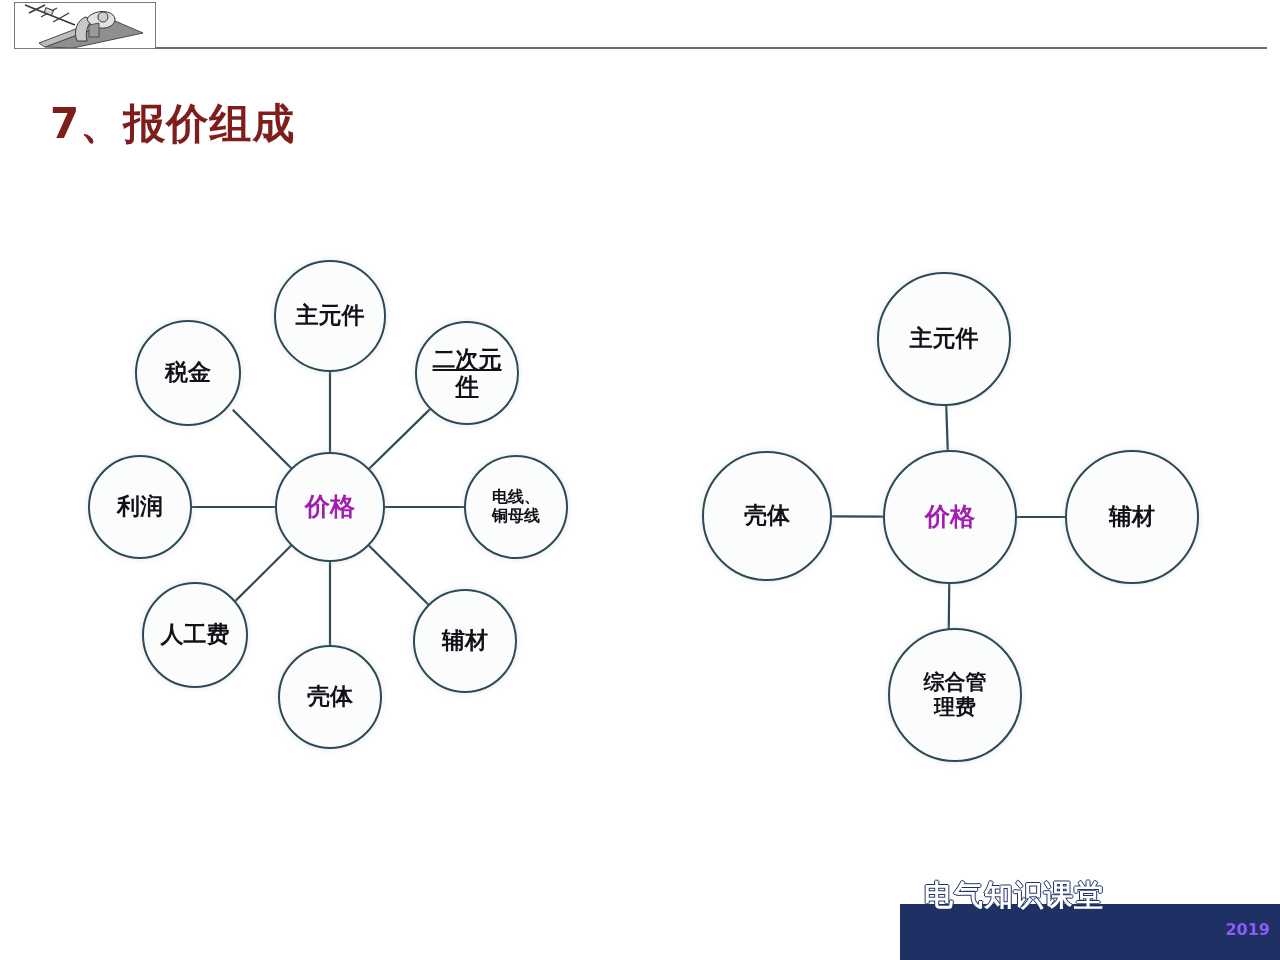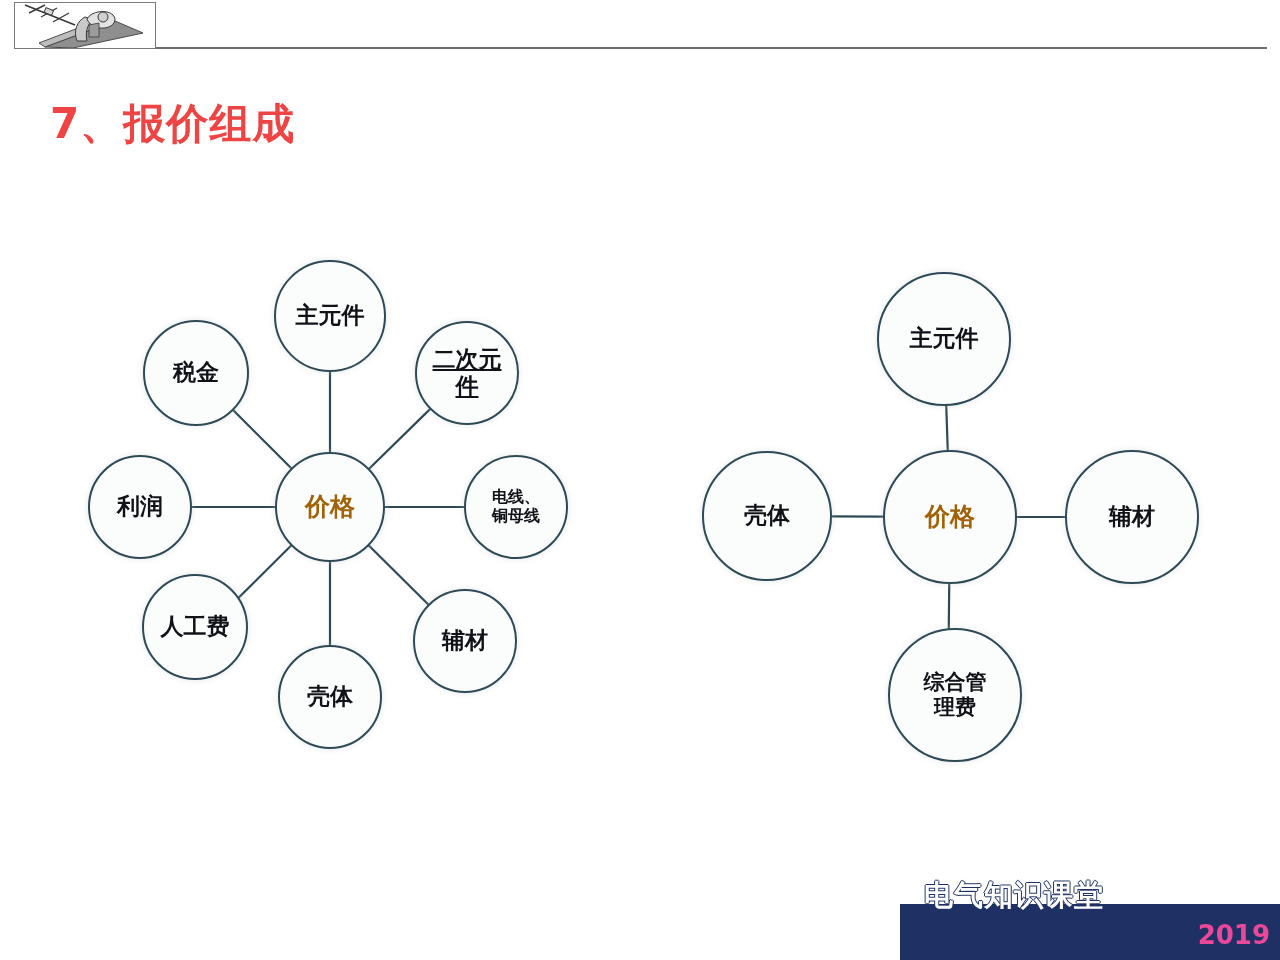--- a/index.html
+++ b/index.html
@@ -42,21 +42,21 @@
     overflow: hidden;
   }
   #header-logo svg { display: block; }
 
   #page-title {
     position: absolute;
     left: 50px;
     top: 96px;
     font-size: 42px;
     font-weight: 700;
-    color: #ef4444;
+    color: #7f1d1d;
     letter-spacing: 1px;
     white-space: nowrap;
     font-family: "DejaVu Sans", "Liberation Sans", sans-serif;
   }
 
   
   .diagram {
     position: absolute;
   }
   .diagram svg {
@@ -83,21 +83,21 @@
     font-family: "DejaVu Sans", "Liberation Sans", sans-serif;
     line-height: 1.18;
     box-shadow: 0 0 6px rgba(190,200,205,0.45);
   }
   .node .node-label {
     display: block;
     padding: 0 6px;
     white-space: pre-line;
   }
   .node.center {
-    color: #a16207;
+    color: #a21caf;
     border-color: #2e4a56;
   }
 
   
   #watermark {
     position: absolute;
     left: 900px;
     top: 872px;
     width: 380px;
     height: 88px;
@@ -122,23 +122,23 @@
     text-shadow:
        1px 0 0 #1f3164, -1px 0 0 #1f3164,
        0 1px 0 #1f3164, 0 -1px 0 #1f3164;
     white-space: nowrap;
     font-family: "DejaVu Sans", "Liberation Sans", sans-serif;
   }
   #watermark-year {
     position: absolute;
     right: 10px;
     top: 48px;
-    font-size: 26px;
-    font-weight: 700;
-    color: #ec4899;
+    font-size: 16px;
+    font-weight: 700;
+    color: #8b5cf6;
     font-family: "DejaVu Sans", "Liberation Sans", sans-serif;
   }
 </style>
 </head>
 <body>
 
 <div id="slide-header">
 
   <div id="header-logo">
     <svg width="140" height="45" viewBox="0 0 140 45" aria-hidden="true">
@@ -186,27 +186,27 @@
       <div class="node" style="left: 404px; top: 225px; width: 104px; height: 104px; font-size: 16px;">
         <span class="node-label">电线、
 铜母线</span>
       </div>
       <div class="node" style="left: 353px; top: 359px; width: 104px; height: 104px; font-size: 23px;">
         <span class="node-label">辅材</span>
       </div>
       <div class="node" style="left: 218px; top: 415px; width: 104px; height: 104px; font-size: 23px;">
         <span class="node-label">壳体</span>
       </div>
-      <div class="node" style="left: 82px; top: 344px; width: 106px; height: 106px; font-size: 23px;">
+      <div class="node" style="left: 82px; top: 352px; width: 106px; height: 106px; font-size: 23px;">
         <span class="node-label">人工费</span>
       </div>
       <div class="node" style="left: 28px; top: 225px; width: 104px; height: 104px; font-size: 23px; text-align: right;">
         <span class="node-label">利润</span>
       </div>
-      <div class="node" style="left: 83px; top: 90px; width: 106px; height: 106px; font-size: 23px;">
+      <div class="node" style="left: 75px; top: 90px; width: 106px; height: 106px; font-size: 23px;">
         <span class="node-label">税金</span>
       </div>
       <div class="node center" style="left: 215px; top: 222px; width: 110px; height: 110px; font-size: 25px;">
         <span class="node-label">价格</span>
       </div>
     </div>
 </div>
 
 <div class="diagram" id="diagram-right">
   <svg id="links-right" width="560" height="560">

